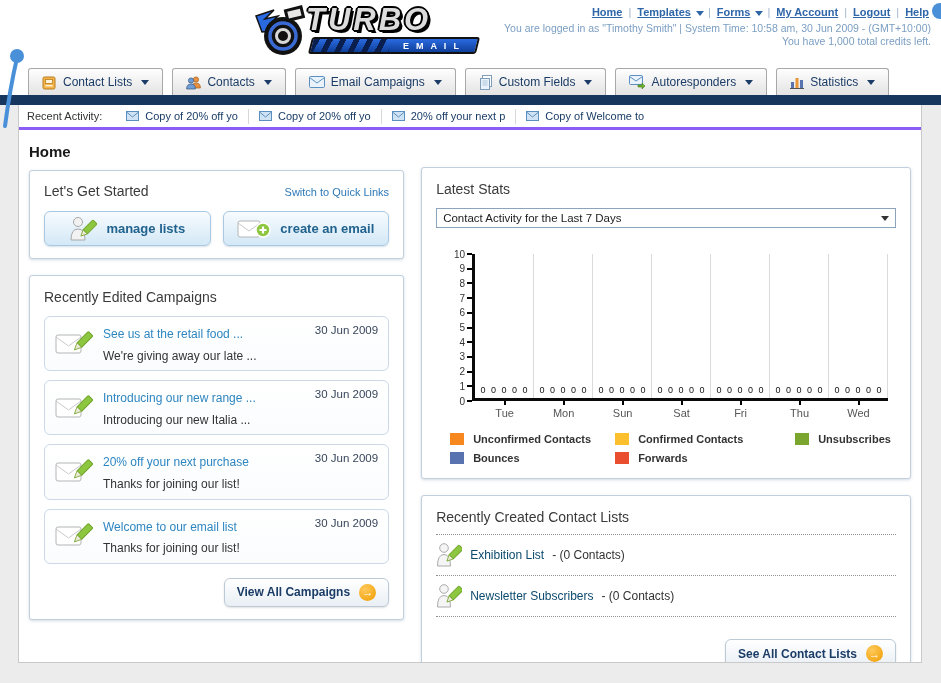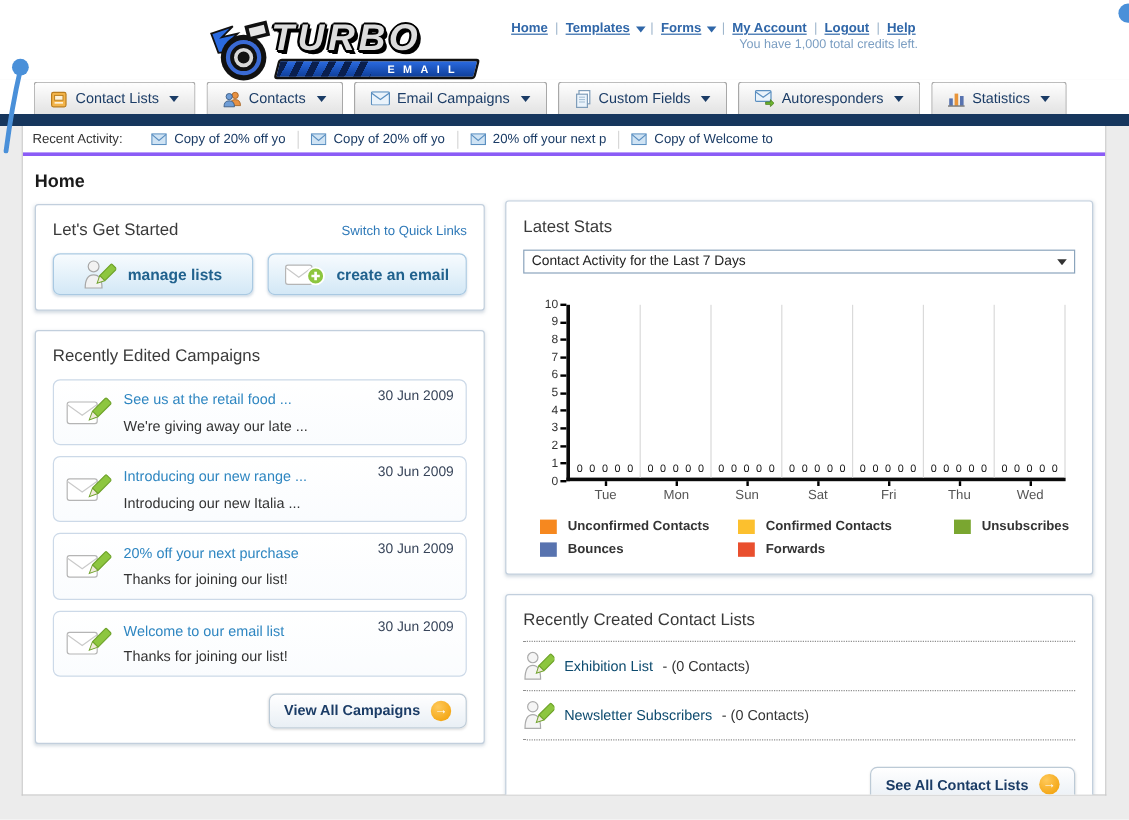--- a/index.html
+++ b/index.html
@@ -2,21 +2,21 @@
 <html><head>
 <meta charset="utf-8">
 <style>
   * { margin:0; padding:0; box-sizing:border-box; }
   html,body { width:941px; height:683px; }
   body { background:#ececec; font-family:"Liberation Sans", sans-serif; position:relative; overflow:hidden; }
   a { text-decoration:none; }
 
   
   .page-top { background:#fff; height:66px; position:relative; }
-  .header-row { display:flex; justify-content:center; padding:16px 10px 0 8px; }
+  .header-row { display:flex; justify-content:flex-end; padding:4px 10px 0 8px; }
   .logo { position:relative; width:250px; height:58px; cursor:pointer; }
   .turbo-text { position:absolute; left:52px; top:-2px; font-size:31px; font-style:italic; font-weight:bold; letter-spacing:3px;
     color:#dcdcdc; text-shadow:2px 0 #000,-2px 0 #000,0 2px #000,0 -2px #000,1px 1px #000,-1px -1px #000,1px -1px #000,-1px 1px #000,3px 3px 0 #000; }
   .email-bar { position:absolute; left:56px; top:33px; width:168px; height:17px; background:linear-gradient(#2a6ae0,#0f3f9a);
     border:2px solid #111; border-radius:3px; transform:skewX(-14deg); display:flex; align-items:center; justify-content:flex-end; padding-right:10px; overflow:hidden; }
   .email-bar::before { content:''; position:absolute; left:0; top:0; bottom:0; width:78px;
     background:repeating-linear-gradient(105deg,#0a1f4e 0 6px, transparent 6px 13px); }
   .email-text { color:#fff; font-size:9px; font-weight:bold; letter-spacing:7px; transform:skewX(14deg); }
   .hdr-right { text-align:right; padding-top:2px; }
   .nav-links { font-size:11px; font-weight:bold; color:#8aa5c0; }
@@ -123,20 +123,21 @@
       </span>
       <div class="turbo-text">TURBO</div>
       <div class="email-bar">
         <span class="email-text">EMAIL</span>
       </div>
     </div>
     <div class="hdr-right">
       <div class="nav-links">
         <a href="#">Home</a><span class="nav-sep">|</span><a href="#">Templates</a><span class="caret"></span><span class="nav-sep">|</span><a href="#">Forms</a><span class="caret"></span><span class="nav-sep">|</span><a href="#">My Account</a><span class="nav-sep">|</span><a href="#">Logout</a><span class="nav-sep">|</span><a href="#">Help</a>
       </div>
+      <div class="status-line">You are logged in as "Timothy Smith" | System Time: 10:58 am, 30 Jun 2009 - (GMT+10:00)</div>
       <div class="credits-line">You have 1,000 total credits left.</div>
     </div>
   </div>
   <div class="blue-dot-right"></div>
 </div>
 
 <span class="swoosh">
   <svg width="32" height="82" viewBox="0 0 32 82">
     <circle cx="17" cy="10" r="7" fill="#4a90d9"></circle>
     <path d="M17 12 Q10 42 5 80" stroke="#4a90d9" stroke-width="4" fill="none" stroke-linecap="round"></path>

